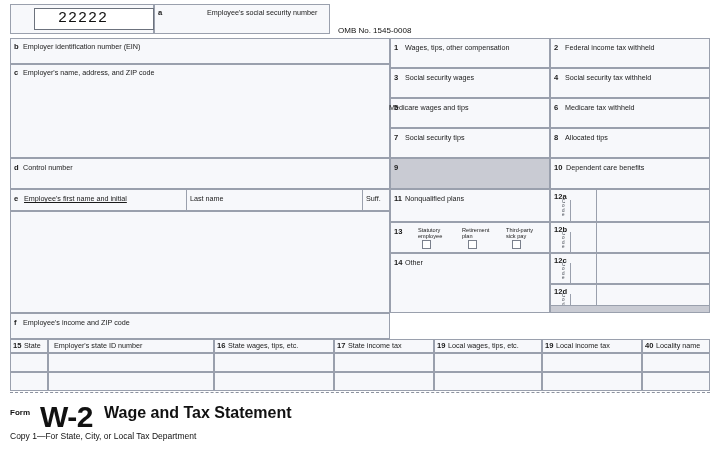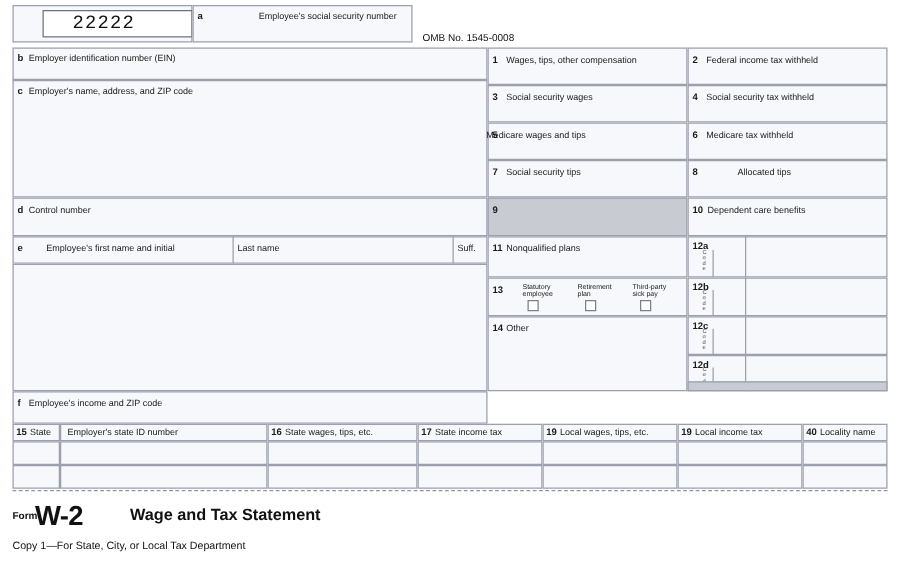--- a/index.html
+++ b/index.html
@@ -78,31 +78,31 @@
   }
   .footer-form {
     position: absolute;
     left: 10px;
     top: 408px;
     font-size: 8px;
     font-weight: bold;
   }
   .footer-w2 {
     position: absolute;
-    left: 28px;
+    left: 40px;
     top: 400px;
-    font-size: 22px;
+    font-size: 30px;
     font-weight: bold;
     letter-spacing: -0.5px;
   }
   .footer-title {
     position: absolute;
     left: 104px;
     top: 404px;
-    font-size: 13px;
+    font-size: 16px;
     font-weight: bold;
   }
   .footer-year {
     position: absolute;
     left: 340px;
     top: 398px;
     font-family: "Liberation Mono", monospace;
     font-size: 23px;
     letter-spacing: 0px;
     color: #111;
@@ -175,21 +175,21 @@
   <div class="bx white" style="left:10px; top:64px; width:380px; height:94px;"></div>
   <div class="ltr" style="left:14px; top:69px;">c</div>
   <div class="lbl" style="left:23px; top:69px;">Employer's name, address, and ZIP code</div>
 
   <div class="bx white" style="left:10px; top:158px; width:380px; height:31px;"></div>
   <div class="ltr" style="left:14px; top:164px;">d</div>
   <div class="lbl" style="left:23px; top:164px;">Control number</div>
 
   <div class="bx white" style="left:10px; top:189px; width:380px; height:22px;"></div>
   <div class="ltr" style="left:14px; top:195px;">e</div>
-  <div class="lbl" style="left:37px; top:195px;">Employee's first name and initial</div>
+  <div class="lbl" style="left:24px; top:195px;text-decoration:underline;">Employee's first name and initial</div>
   <div class="lbl" style="left:190px; top:195px;">Last name</div>
   <div class="lbl" style="left:366px; top:195px;">Suff.</div>
   <div class="vline" style="left:186px; top:189px; height:22px;"></div>
   <div class="vline" style="left:362px; top:189px; height:22px;"></div>
 
   <div class="bx white" style="left:10px; top:211px; width:380px; height:102px;"></div>
 
   <div class="bx white" style="left:10px; top:313px; width:380px; height:26px;"></div>
   <div class="ltr" style="left:14px; top:319px;">f</div>
   <div class="lbl" style="left:23px; top:319px;">Employee's income and ZIP code</div>
@@ -217,21 +217,21 @@
   <div class="bx white" style="left:550px; top:98px; width:160px; height:30px;"></div>
   <div class="num" style="left:554px; top:104px;">6</div>
   <div class="lbl" style="left:565px; top:104px;text-align:right;">Medicare tax withheld</div>
 
   <div class="bx white" style="left:390px; top:128px; width:160px; height:30px;"></div>
   <div class="num" style="left:394px; top:134px;">7</div>
   <div class="lbl" style="left:405px; top:134px;">Social security tips</div>
 
   <div class="bx white" style="left:550px; top:128px; width:160px; height:30px;"></div>
   <div class="num" style="left:554px; top:134px;">8</div>
-  <div class="lbl" style="left:565px; top:134px;margin-left:25px;">Allocated tips</div>
+  <div class="lbl" style="left:565px; top:134px;">Allocated tips</div>
 
   <div class="bx grey" style="left:390px; top:158px; width:160px; height:31px;"></div>
   <div class="num" style="left:394px; top:164px;">9</div>
 
   <div class="bx white" style="left:550px; top:158px; width:160px; height:31px;"></div>
   <div class="num" style="left:554px; top:164px;">10</div>
   <div class="lbl" style="left:566px; top:164px;">Dependent care benefits</div>
 
   <div class="bx white" style="left:390px; top:189px; width:160px; height:33px;"></div>
   <div class="num" style="left:394px; top:195px;">11</div>

